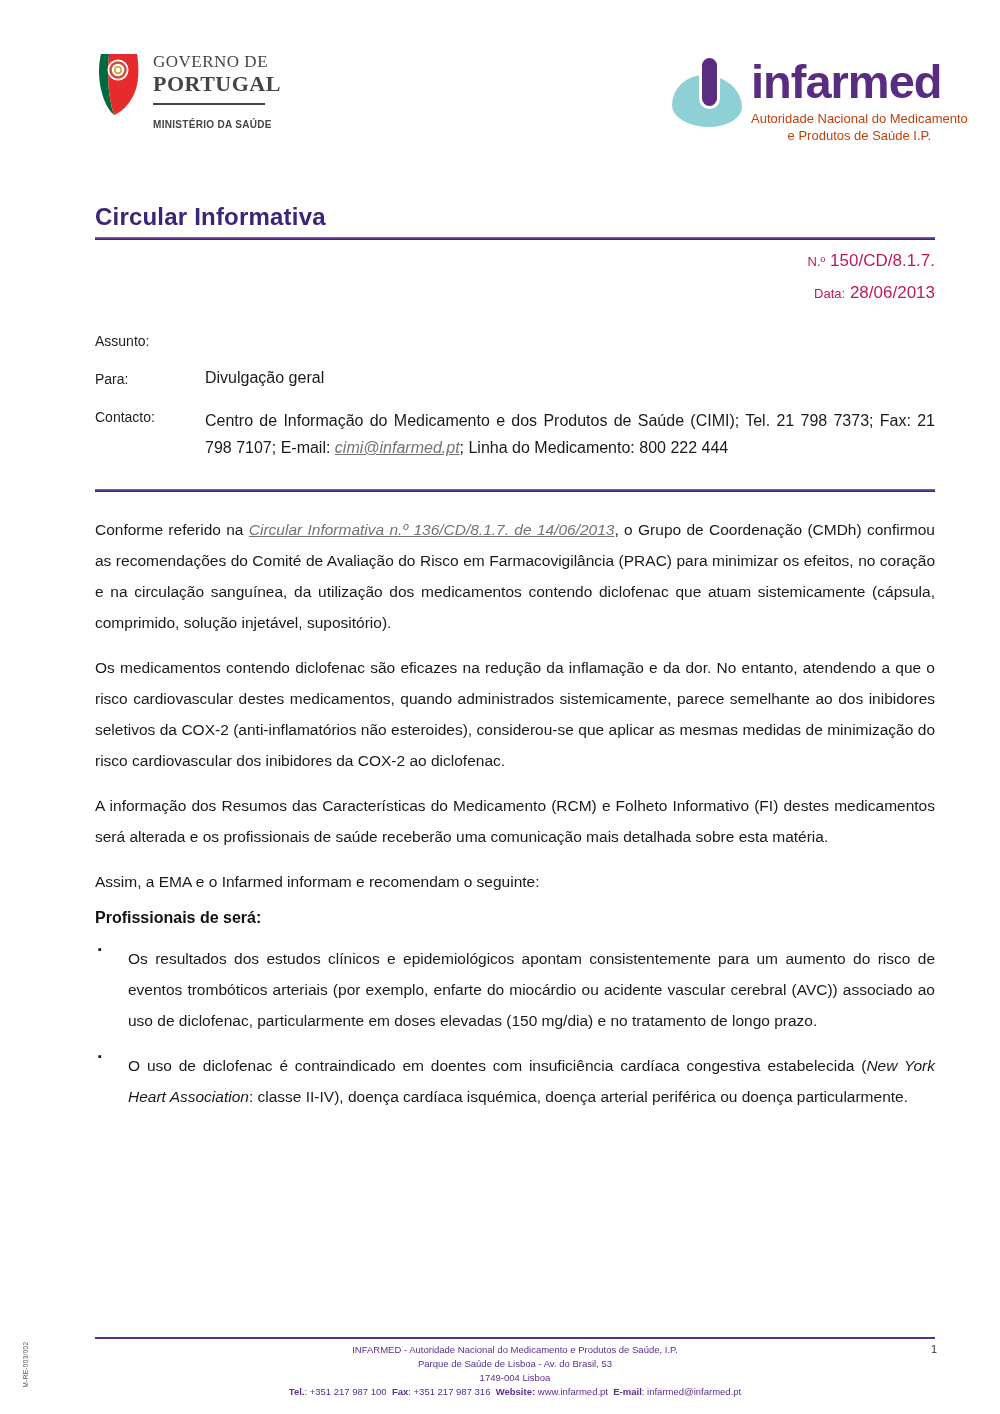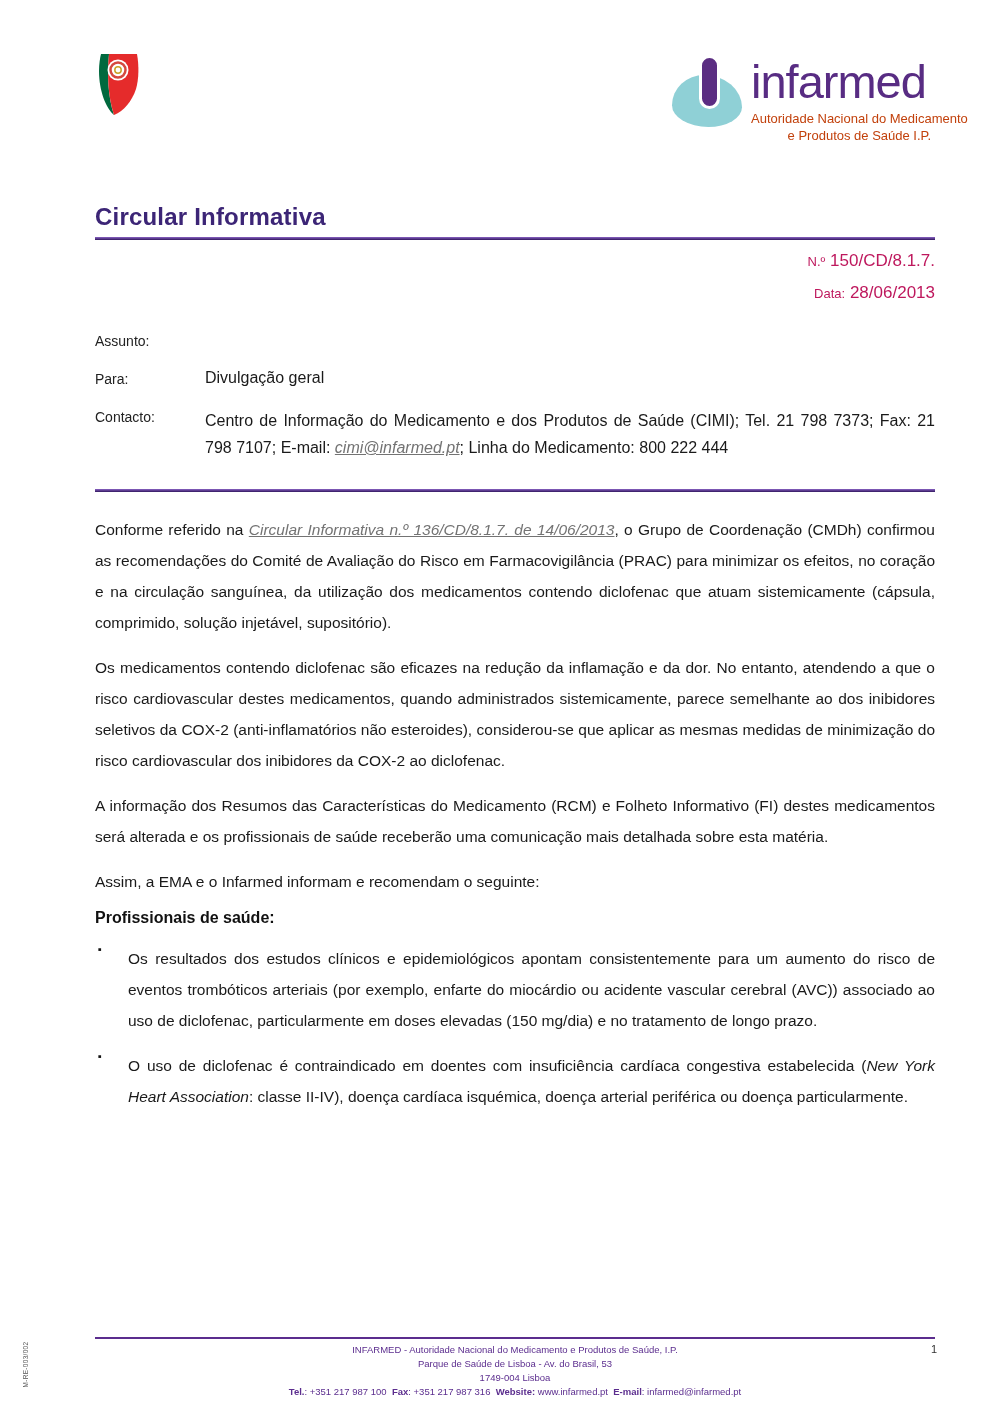--- a/index.html
+++ b/index.html
@@ -17,21 +17,21 @@
   .gov-divider { height:2px; background:#454543; width:112px; margin-top:8px; }
   .gov-ministry { font-size:10px; font-weight:bold; color:#454543; margin-top:14px; letter-spacing:.3px; }
 
   .inf-block { position:absolute; left:672px; top:55px; display:flex; }
   .inf-icon { position:relative; width:74px; height:74px; flex:0 0 auto; }
   .inf-blob { position:absolute; left:0; top:20px; width:70px; height:52px; background:#8fd0d6;
               border-radius:46% 54% 48% 52% / 58% 62% 38% 42%; }
   .inf-capsule { position:absolute; left:27px; top:0; width:15px; height:48px; background:#5b2d82;
                  border:3px solid #ffffff; border-radius:12px; box-sizing:content-box; }
   .inf-text { margin-left:5px; margin-top:2px; }
-  .inf-wordmark { font-size:47px; font-weight:normal; color:#582c83; letter-spacing:-1px; line-height:1.05; }
+  .inf-wordmark { font-size:47px; font-weight:bold; color:#582c83; letter-spacing:-1px; line-height:1.05; }
   .inf-tagline { font-size:13px; color:#c2410c; line-height:17px; margin-top:4px;text-align:center; }
 
   
   .doc-title { position:absolute; left:95px; top:203px; font-size:24px; font-weight:bold; color:#3c2576; letter-spacing:.2px; }
   .title-rule { position:absolute; left:95px; top:237px; width:840px; height:3px;
                 background:linear-gradient(#8a63c4,#31175e); }
   .meta { position:absolute; right:65px; top:251px; text-align:right; color:#be185d; }
   .meta-line { margin-bottom:12px; font-size:17px; }
   .meta-label { font-size:13px; }
 
@@ -72,20 +72,26 @@
 <div class="page">
 
   <div class="gov-block">
     <svg class="gov-flag" viewBox="0 0 46 64">
       <path d="M6,1 L14,1 C12,22 13,44 19,62 C11,55 4,38 4,18 C4,11 5,5 6,1 Z" fill="#00693e"></path>
       <path d="M14,1 C12,22 13,44 19,62 C29,58 37,48 41,36 C44,26 44,12 42,1 Z" fill="#e52b2b"></path>
       <circle cx="23" cy="17" r="10.5" fill="#ffffff"></circle>
       <circle cx="23" cy="17" r="7.5" fill="none" stroke="#d5493f" stroke-width="2.5"></circle>
       <circle cx="23" cy="17" r="3.2" fill="#ffffff" stroke="#c9a227" stroke-width="1.5"></circle>
     </svg>
+    <div class="gov-text">
+      <div class="gov-line1">GOVERNO DE</div>
+      <div class="gov-line2">PORTUGAL</div>
+      <div class="gov-divider"></div>
+      <div class="gov-ministry">MINISTÉRIO DA SAÚDE</div>
+    </div>
   </div>
 
   <div class="inf-block">
     <div class="inf-icon">
       <div class="inf-blob"></div>
       <div class="inf-capsule"></div>
     </div>
     <div class="inf-text">
       <div class="inf-wordmark">infarmed</div>
       <div class="inf-tagline">
@@ -123,21 +129,21 @@
     </div>
   </div>
 
   <div class="section-rule"></div>
 
   <div class="content">
     <p><span class="seg-normal">Conforme referido na </span><a href="#" class="seg-link">Circular Informativa n.º 136/CD/8.1.7. de 14/06/2013</a><span class="seg-normal">, o Grupo de Coordenação (CMDh) confirmou as recomendações do Comité de Avaliação do Risco em Farmacovigilância (PRAC) para minimizar os efeitos, no coração e na circulação sanguínea, da utilização dos medicamentos contendo diclofenac que atuam sistemicamente (cápsula, comprimido, solução injetável, supositório).</span></p>
     <p>Os medicamentos contendo diclofenac são eficazes na redução da inflamação e da dor. No entanto, atendendo a que o risco cardiovascular destes medicamentos, quando administrados sistemicamente, parece semelhante ao dos inibidores seletivos da COX-2 (anti-inflamatórios não esteroides), considerou-se que aplicar as mesmas medidas de minimização do risco cardiovascular dos inibidores da COX-2 ao diclofenac.</p>
     <p>A informação dos Resumos das Características do Medicamento (RCM) e Folheto Informativo (FI) destes medicamentos será alterada e os profissionais de saúde receberão uma comunicação mais detalhada sobre esta matéria.</p>
     <p class="intro-line">Assim, a EMA e o Infarmed informam e recomendam o seguinte:</p>
-    <div class="body-heading">Profissionais de saúde:</div>
+    <div class="body-heading">Profissionais de será:</div>
     <div class="bullet">
       <span class="bullet-marker">▪</span>
       <p>Os resultados dos estudos clínicos e epidemiológicos apontam consistentemente para um aumento do risco de eventos trombóticos arteriais (por exemplo, enfarte do miocárdio ou acidente vascular cerebral (AVC)) associado ao uso de diclofenac, particularmente em doses elevadas (150 mg/dia) e no tratamento de longo prazo.</p>
     </div>
     <div class="bullet">
       <span class="bullet-marker">▪</span>
       <p><span class="seg-normal">O uso de diclofenac é contraindicado em doentes com insuficiência cardíaca congestiva estabelecida (</span><span class="seg-italic">New York Heart Association</span><span class="seg-normal">: classe II-IV), doença cardíaca isquémica, doença arterial periférica ou doença particularmente.</span></p>
     </div>
   </div>
 

